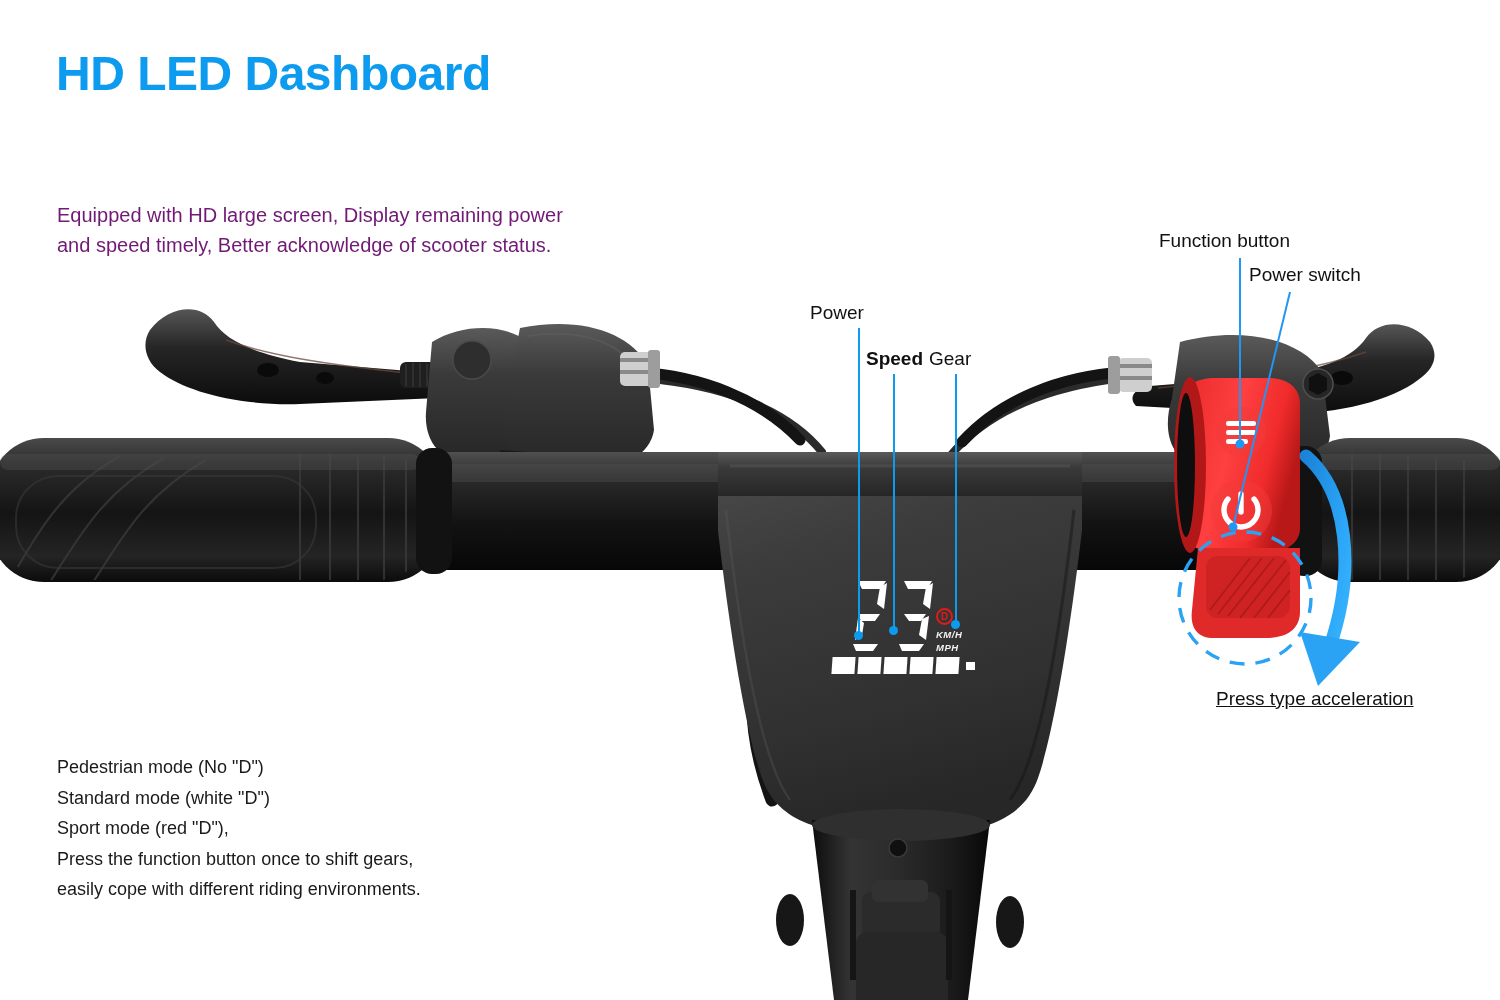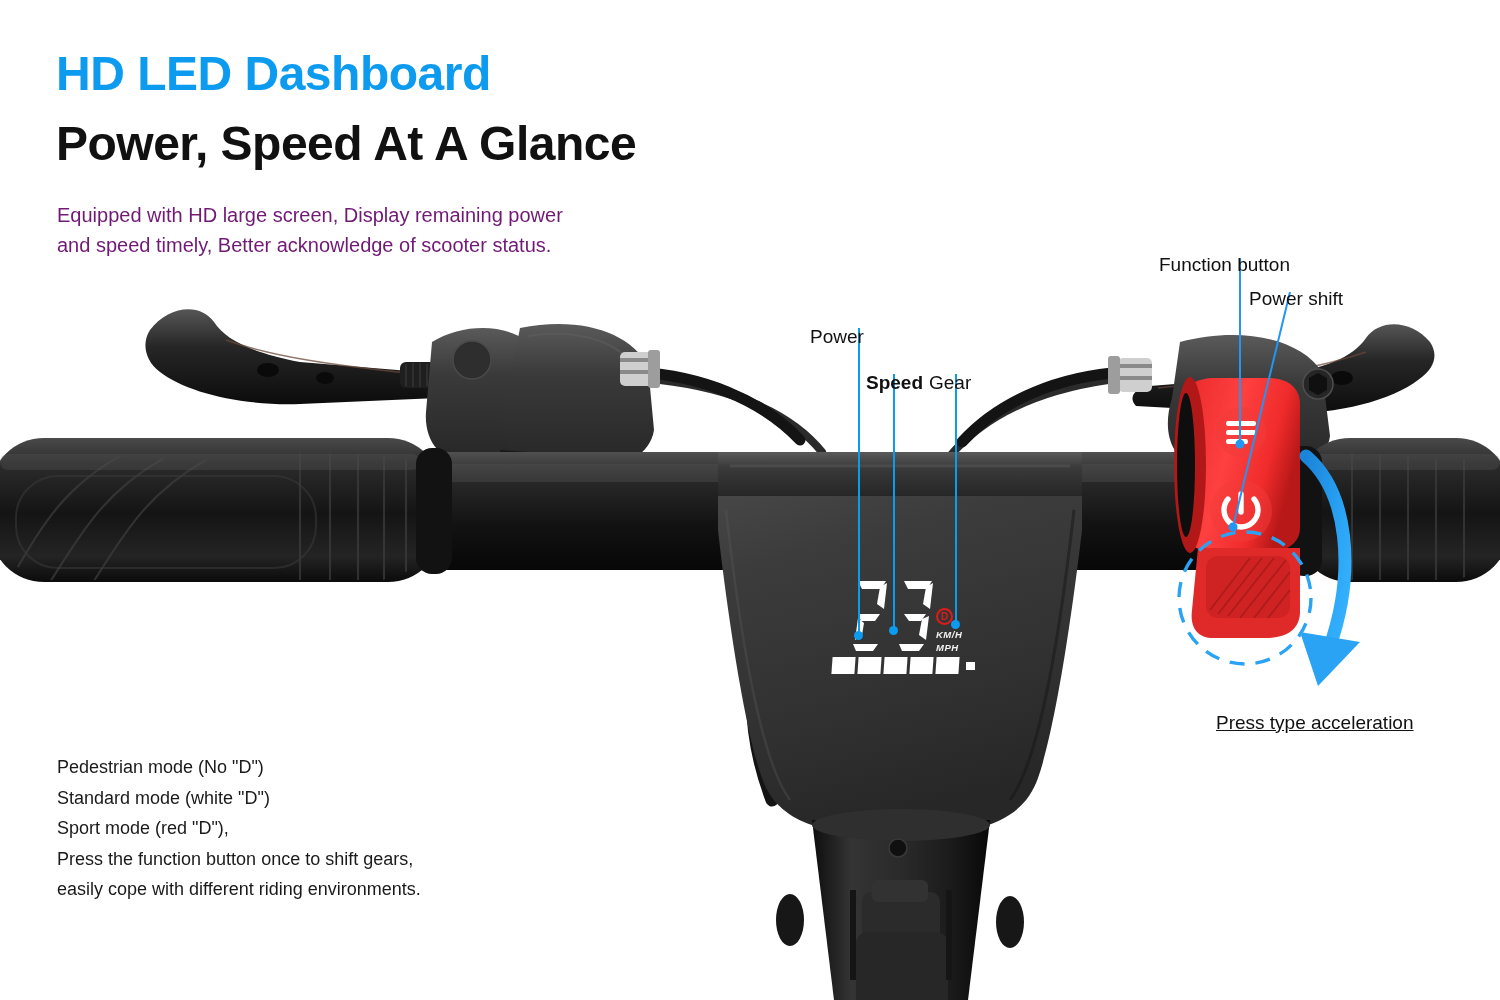--- a/index.html
+++ b/index.html
@@ -37,21 +37,21 @@
     font-size:31px; color:var(--accent,#0d9bf0); white-space:nowrap;
   }
   .modes-list{
     position:absolute; left:57px; top:752px;
     font-size:18px; line-height:30.5px; color:#1a1a1a;
   }
   .modes-list div{ white-space:nowrap; }
 
   
   .callout{
-    position:absolute; font-size:19px; color:#111111; white-space:nowrap;margin-top:24px;
+    position:absolute; font-size:19px; color:#111111; white-space:nowrap;
   }
   .lbl-power   { left:810px;  top:302px; }
   .lbl-speed   { left:866px;  top:348px;font-weight:bold; }
   .lbl-gear    { left:929px;  top:348px; }
   .lbl-func    { left:1159px; top:230px; }
   .lbl-pwrsw   { left:1249px; top:264px; }
   .lbl-press   { left:1216px; top:688px; font-size:19px;text-decoration:underline; }
 
   
   .lead{ position:absolute; background:var(--accent,#2196f3); width:2px; }
@@ -380,25 +380,24 @@
     <line x1="1240" y1="258" x2="1240" y2="440" stroke="#2196f3" stroke-width="2"></line>
     <line x1="1290" y1="292" x2="1234" y2="523" stroke="#2196f3" stroke-width="2"></line>
     <circle cx="1240" cy="444" r="4.5" fill="#2196f3"></circle>
     <circle cx="1233" cy="527" r="4.5" fill="#2196f3"></circle>
   </svg>
 
   <div class="callout lbl-power">Power</div>
   <div class="callout lbl-speed">Speed</div>
   <div class="callout lbl-gear">Gear</div>
   <div class="callout lbl-func">Function button</div>
-  <div class="callout lbl-pwrsw">Power shift</div>
+  <div class="callout lbl-pwrsw">Power switch</div>
   <div class="callout lbl-press">Press type acceleration</div>
 
   <div class="headline-blue">HD LED Dashboard</div>
-  <div class="headline-black">Power, Speed At A Glance</div>
   <div class="subtitle">Equipped with HD large screen, Display remaining power
 and speed timely, Better acknowledge of scooter status.</div>
 
   <div class="modes-list">
     <div>Pedestrian mode (No "D")</div>
     <div>Standard mode (white "D")</div>
     <div>Sport mode (red "D"),</div>
     <div>Press the function button once to shift gears,</div>
     <div>easily cope with different riding environments.</div>
   </div>

